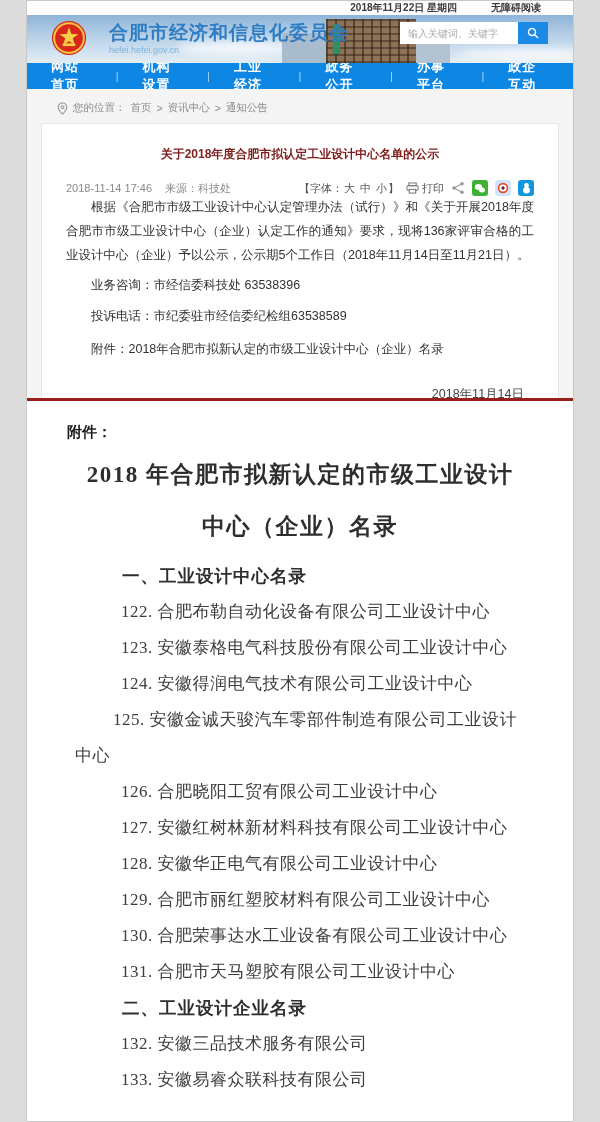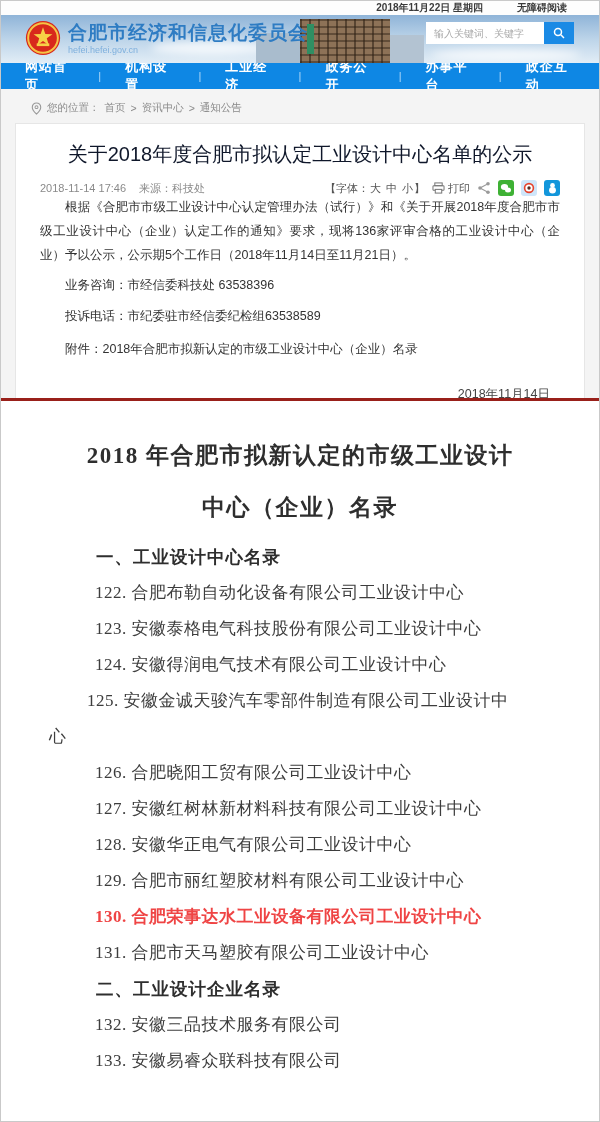--- a/index.html
+++ b/index.html
@@ -1,54 +1,54 @@
 <!DOCTYPE html>
 <html><head>
 <meta charset="utf-8">
 <style>
   * { margin:0; padding:0; box-sizing:border-box; }
   html,body { background:#dcdcdc; }
   body { font-family:"Liberation Sans","DejaVu Sans",sans-serif; }
-  .page { width:600px; height:1122px; margin:0 auto; background:#fff; border:1px solid #c9c9c9; overflow:hidden; display:flex; flex-direction:column; }
+  .page { width:548px; height:1122px; margin:0 auto; background:#fff; border:1px solid #c9c9c9; overflow:hidden; display:flex; flex-direction:column; }
 
   
   .topbar { height:14px; background:#fdfdfd; display:flex; justify-content:flex-end; align-items:center; gap:34px; padding-right:32px; font-size:10px; font-weight:bold; color:#3a3a3a; }
   .topbar .a11y { color:#3a3a3a; cursor:pointer; }
 
   
   .banner { position:relative; height:48px; background:linear-gradient(180deg,#8fb4d8 0%,#bcd4e9 50%,#e2edf6 100%); overflow:hidden; }
   .cloud { position:absolute; background:rgba(255,255,255,.75); border-radius:50%; filter:blur(4px); }
   .cloud.c1 { left:150px; top:26px; width:120px; height:14px; }
   .cloud.c2 { left:430px; top:34px; width:150px; height:12px; }
   .bldg { position:absolute; }
   .bldg-l { left:255px; top:18px; width:44px; height:30px; background:#a9bccd; }
   .bldg-main { left:299px; top:4px; width:90px; height:44px; background:#8d7257;
     background-image:repeating-linear-gradient(90deg,rgba(45,32,20,.55) 0 2px,transparent 2px 9px),repeating-linear-gradient(0deg,rgba(45,32,20,.45) 0 2px,transparent 2px 7px); }
   .bldg-sign { left:306px; top:9px; width:7px; height:30px; background:#2f8f63; }
   .bldg-r { left:389px; top:20px; width:34px; height:28px; background:#b3c3d2; }
-  .logo-block { position:absolute; left:24px; top:5px; display:flex; align-items:center; gap:7px; cursor:pointer; }
+  .logo-block { position:absolute; left:24px; top:5px; display:flex; align-items:center; gap:22px; cursor:pointer; }
   .emblem { width:36px; height:36px; flex:0 0 auto; }
   .site-name { font-size:19px; font-weight:bold; color:#2e7cc3; letter-spacing:1px; line-height:22px; }
   .site-url { font-size:9px; color:#7fb0dd; margin-top:1px; }
   .search-box { position:absolute; right:25px; top:7px; display:flex; }
   .search-input { width:118px; height:22px; border:none; background:#fff; font-size:10px; padding:0 8px; color:#333; outline:none; }
   .search-input::placeholder { color:#aaa; }
   .search-btn { width:30px; height:22px; background:#1a8ae5; border:none; display:flex; align-items:center; justify-content:center; cursor:pointer; }
 
   
   .nav { height:26px; background:#0e87e4; display:flex; align-items:center; justify-content:center; gap:0; }
   .nav a { color:#fff; font-size:13px; font-weight:bold; text-decoration:none; padding:0 24px; letter-spacing:1px; }
   .nav .sep { color:rgba(255,255,255,.65); font-size:11px; }
 
   
   .middle { height:309px; background:#f4f4f4; display:flex; flex-direction:column; padding:10px 14px 0; }
   .breadcrumb { display:flex; align-items:center; gap:5px; font-size:10.5px; color:#8a8a8a; padding:2px 2px 8px 16px; }
   .breadcrumb a { color:#8a8a8a; text-decoration:none; }
   .card { background:#fff; border:1px solid #e6e6e6; flex:1; padding:12px 24px 12px; display:flex; flex-direction:column; }
-  .art-title { text-align:center; font-size:20px; font-weight:normal; color:#0f172a; line-height:28px; margin:4px 0 12px; }
+  .art-title { text-align:center; font-size:12px; font-weight:bold; color:#7f1d1d; line-height:28px; margin:4px 0 12px; }
   .meta { display:flex; justify-content:space-between; align-items:center; font-size:11px; color:#8a8a8a; }
   .meta-left span { margin-right:10px; }
   .meta-right { display:flex; align-items:center; gap:7px; color:#555; }
   .fsize b { font-weight:normal; cursor:pointer; padding:0 1px; }
   .print { display:flex; align-items:center; gap:3px; cursor:pointer; color:#555; }
   .sicon { width:16px; height:16px; border-radius:3px; display:inline-flex; align-items:center; justify-content:center; cursor:pointer; }
   .sicon.wechat { background:#3eb134; }
   .sicon.weibo { background:#cfe6fa; }
   .sicon.qq { background:#1296db; }
   .art-body { font-size:12.5px; color:#333; line-height:1.9; }
@@ -64,21 +64,21 @@
   
   .doc { flex:1; background:#fff; padding:22px 40px 0; font-family:"Liberation Serif","DejaVu Serif",serif; color:#2e2e2e; }
   .doc-label { font-size:15px; font-weight:bold; color:#1c1c1c; }
   .doc-title { text-align:center; font-size:23px; font-weight:bold; letter-spacing:1.5px; line-height:30px; }
   .doc-title.t1 { margin-top:18px; }
   .doc-title.t2 { margin-top:22px; }
   .doc-list { list-style:none; margin-top:16px; }
   .doc-heading { font-size:17.5px; font-weight:bold; margin-left:55px; line-height:36px; letter-spacing:1px; }
   .doc-item { font-size:17px; line-height:36px; margin-left:16px; text-indent:38px; color:#3d3d3d; letter-spacing:.5px; }
   .doc-item.force-wrap { max-width:470px;margin-left:8px; }
-  .doc-item.highlight, .doc-item.highlight span { color:#ef4444; font-weight:bold; }
+  .doc-item.highlight, .doc-item.highlight span { color:#404040; font-weight:normal; }
 </style>
 </head>
 <body>
 
 <div class="page">
 
   <div class="topbar">
     <span>2018年11月22日 星期四</span>
     <span class="a11y">无障碍阅读</span>
   </div>
@@ -196,20 +196,21 @@
         <p class="attach">附件：2018年合肥市拟新认定的市级工业设计中心（企业）名录</p>
       </div>
 
       <div class="sign-date">2018年11月14日</div>
     </div>
   </div>
 
   <div class="red-line"></div>
 
   <div class="doc">
+    <div class="doc-label">附件：</div>
     <div class="doc-title t1">2018 年合肥市拟新认定的市级工业设计</div>
     <div class="doc-title t2">中心（企业）名录</div>
 
     <ul class="doc-list">
       <li class="doc-heading">一、工业设计中心名录</li>
       <li class="doc-item"><span>122.</span> <span>合肥布勒自动化设备有限公司工业设计中心</span></li>
       <li class="doc-item"><span>123.</span> <span>安徽泰格电气科技股份有限公司工业设计中心</span></li>
       <li class="doc-item"><span>124.</span> <span>安徽得润电气技术有限公司工业设计中心</span></li>
       <li class="doc-item force-wrap"><span>125.</span> <span>安徽金诚天骏汽车零部件制造有限公司工业设计中心</span></li>
       <li class="doc-item"><span>126.</span> <span>合肥晓阳工贸有限公司工业设计中心</span></li>

